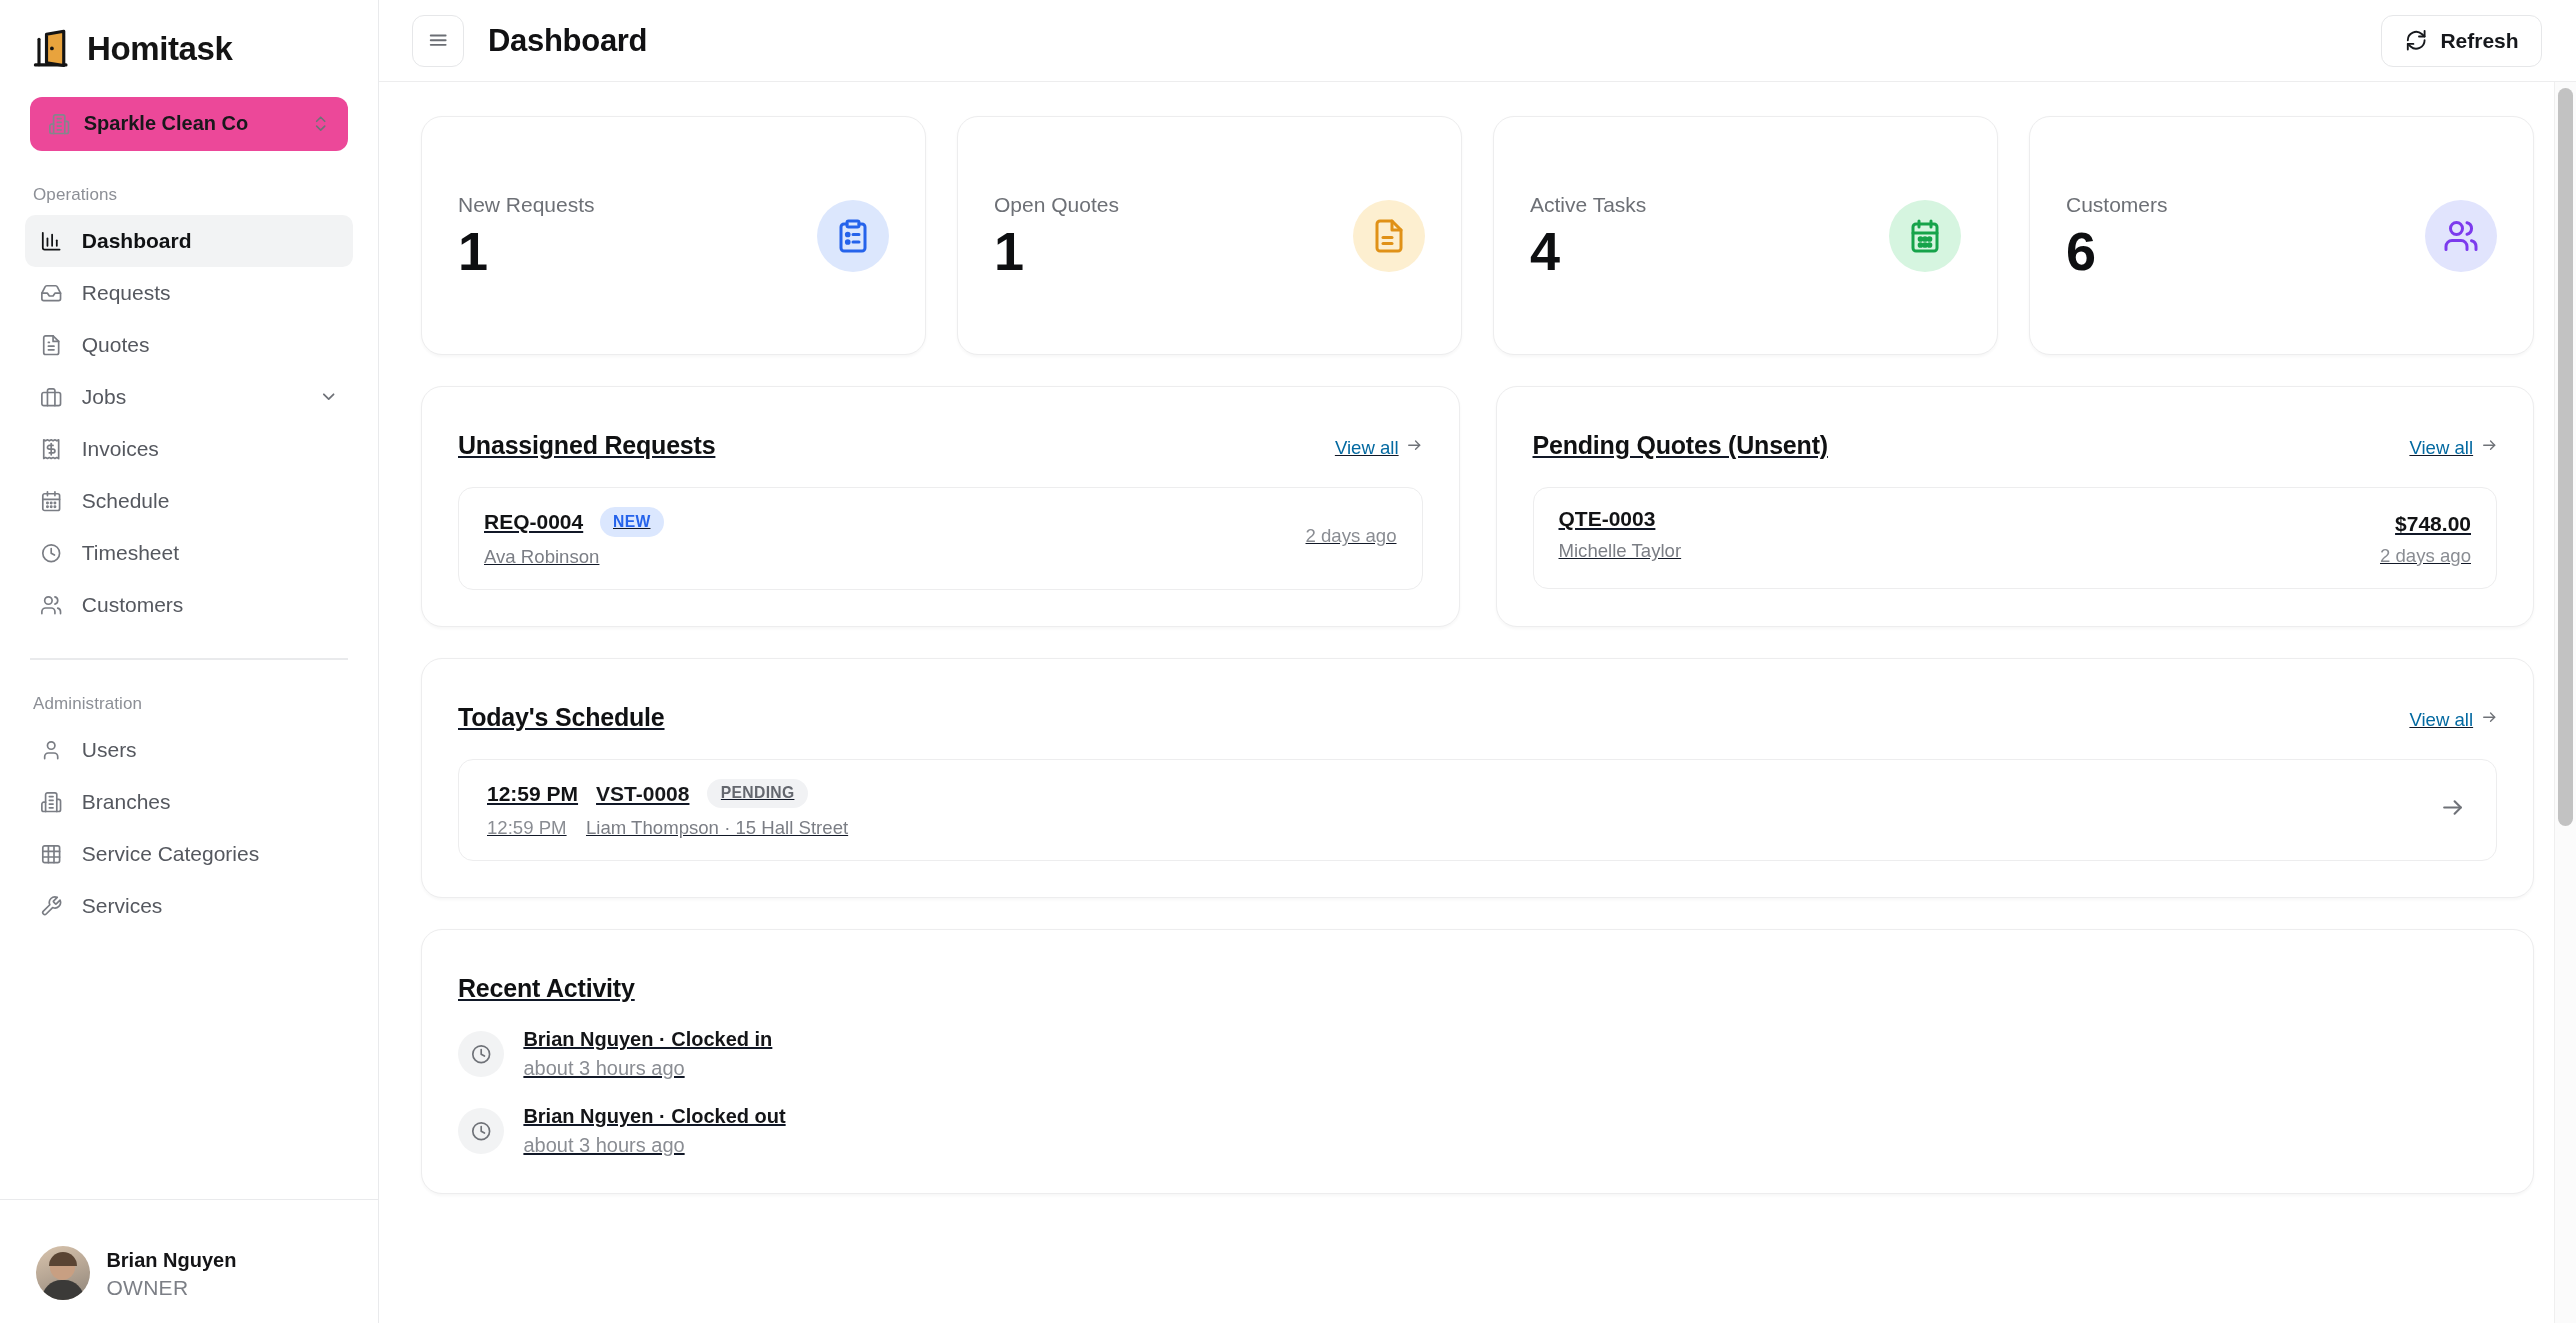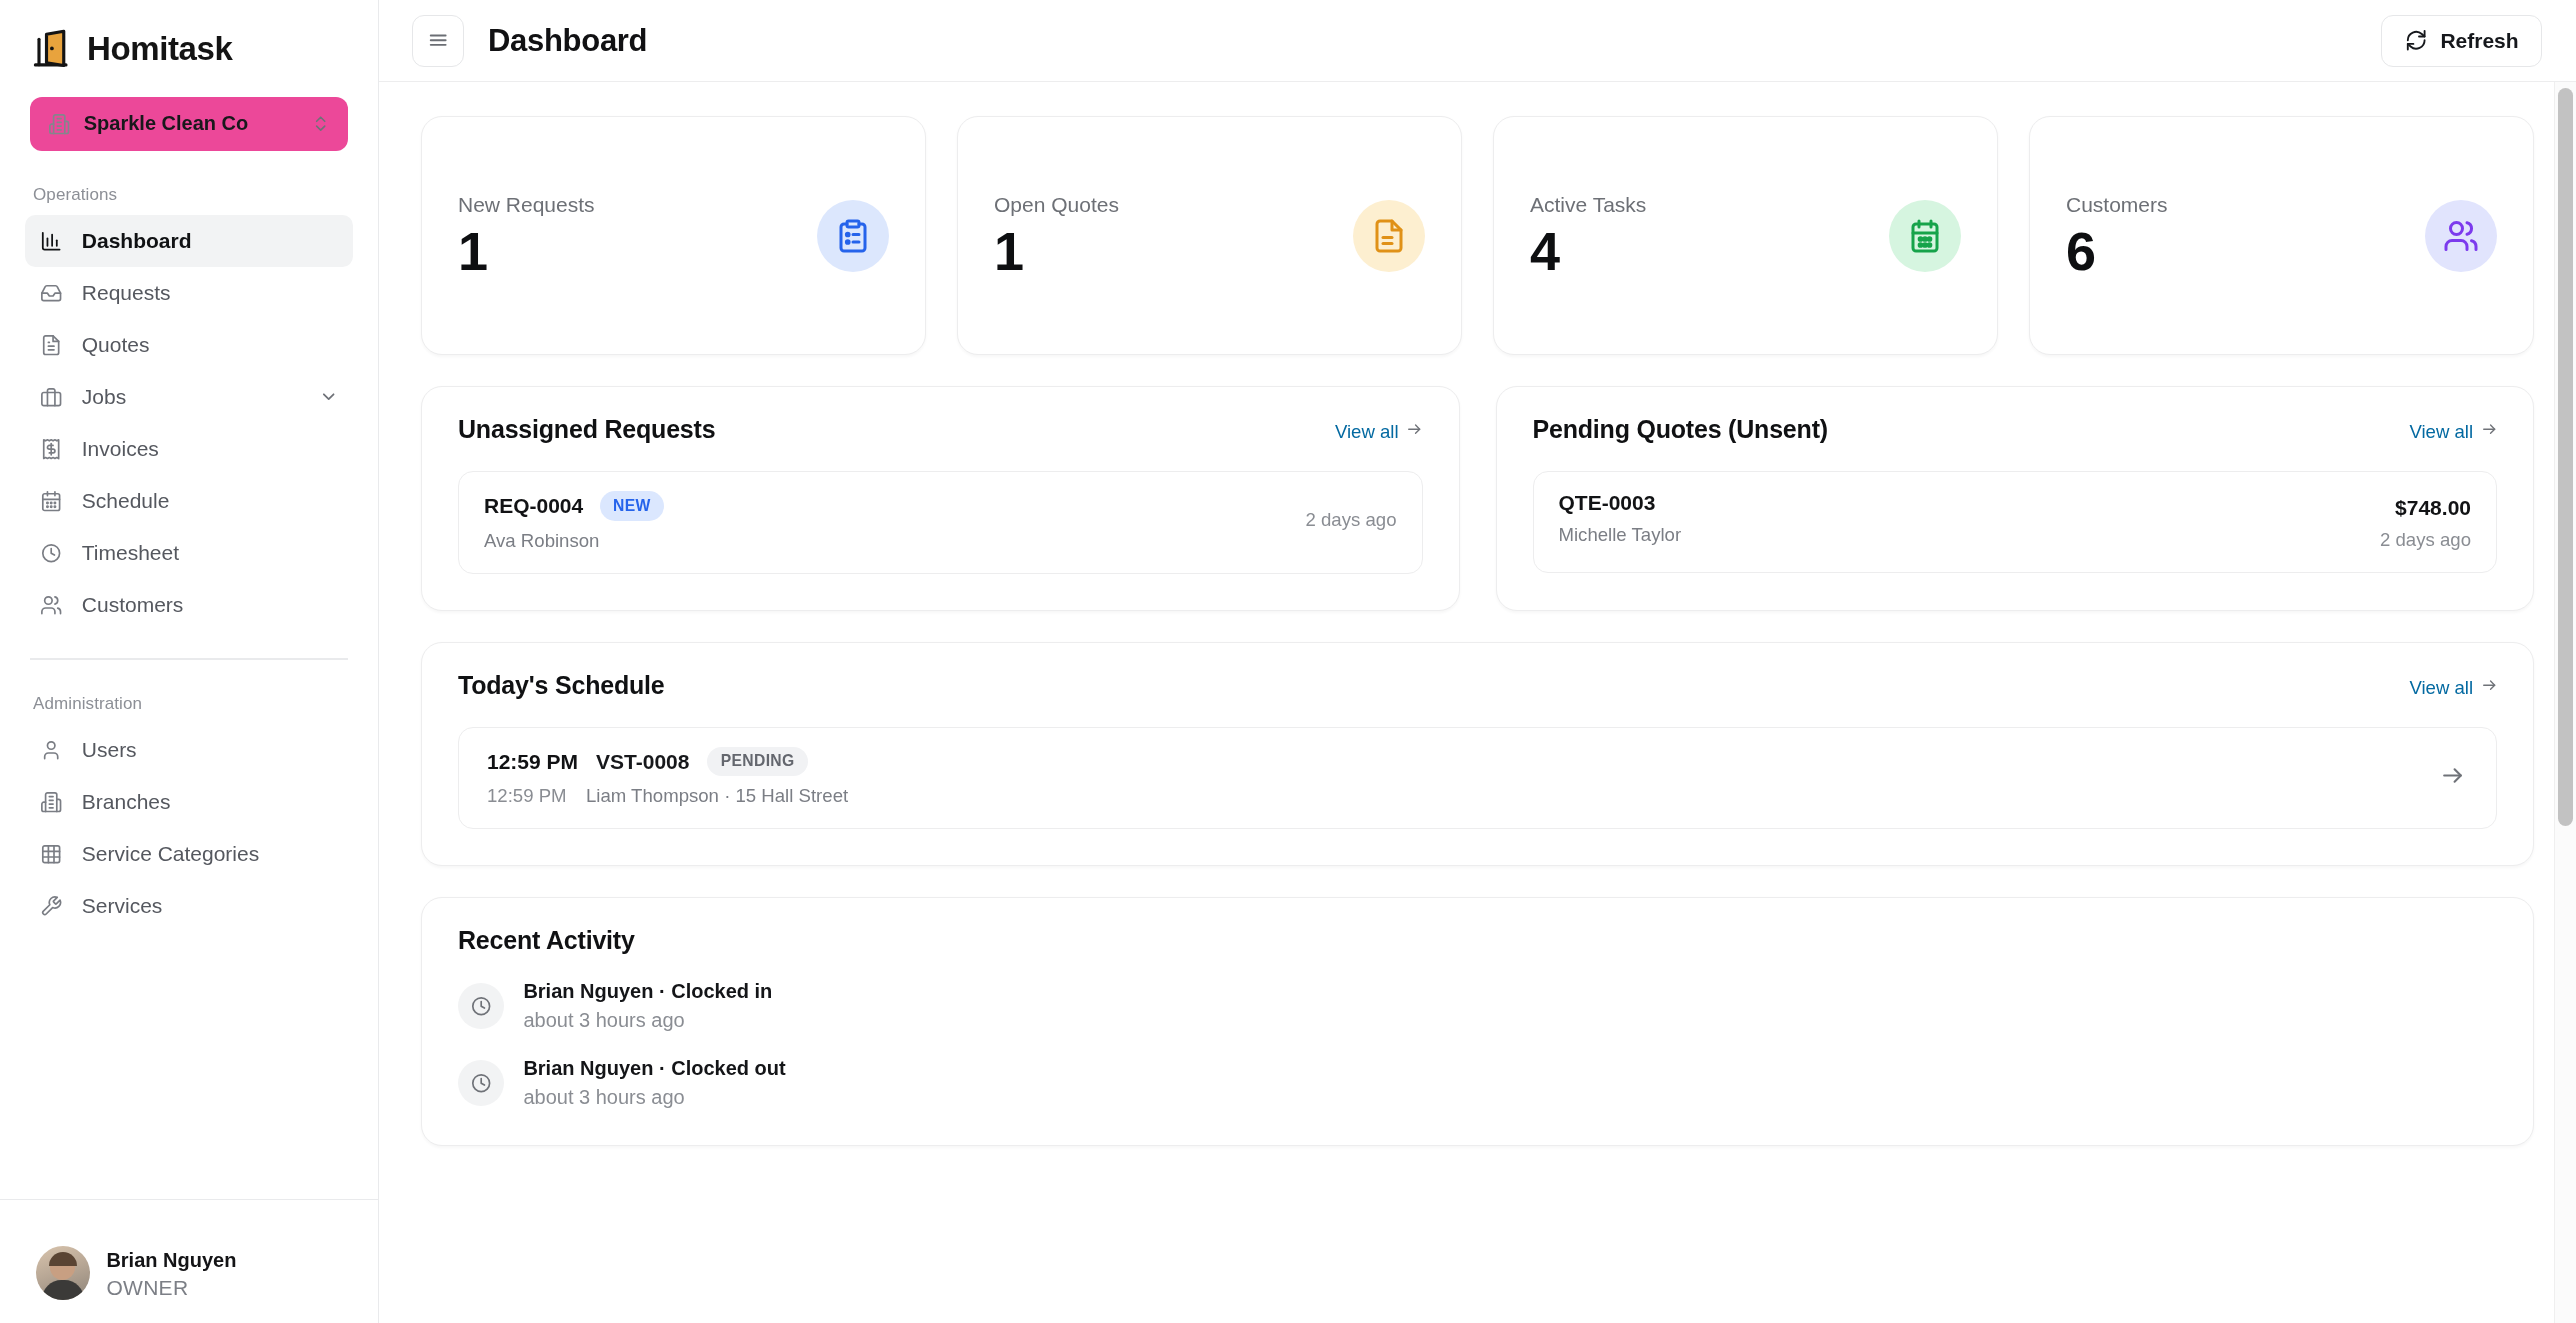--- a/index.html
+++ b/index.html
@@ -161,22 +161,22 @@
     width: 72px; height: 72px; border-radius: 50%;
     display:flex; align-items:center; justify-content:center;
     flex: 0 0 72px;
   }
 
   
   .two-col { display: flex; gap: 36px; margin-top: 31px; }
   .panel {
     background:#fff; border: 1.5px solid #ededee; border-radius: 21px;
     box-shadow: 0 1.5px 3px rgba(16,24,40,.035);
-    padding: 28px 36px 36px 36px;
-    flex: 1 1 0; min-width: 0;
+    padding: 44px 36px 36px 36px;
+    flex: 1 1 0; min-width: 0; text-decoration: underline;
   }
   .panel-head { display:flex; align-items:baseline; justify-content:space-between; }
   .panel-title { font-size: 25px; font-weight: 700; color:#101113; letter-spacing:-0.2px;}
   .view-all {
     font-size: 18.6px; color: #0369a1; cursor:pointer;
     display:inline-flex; align-items:flex-start; gap:7.5px; white-space:nowrap;
   }
   .list-row {
     margin-top: 27px;
     border: 1.5px solid #ededee; border-radius: 15px;

